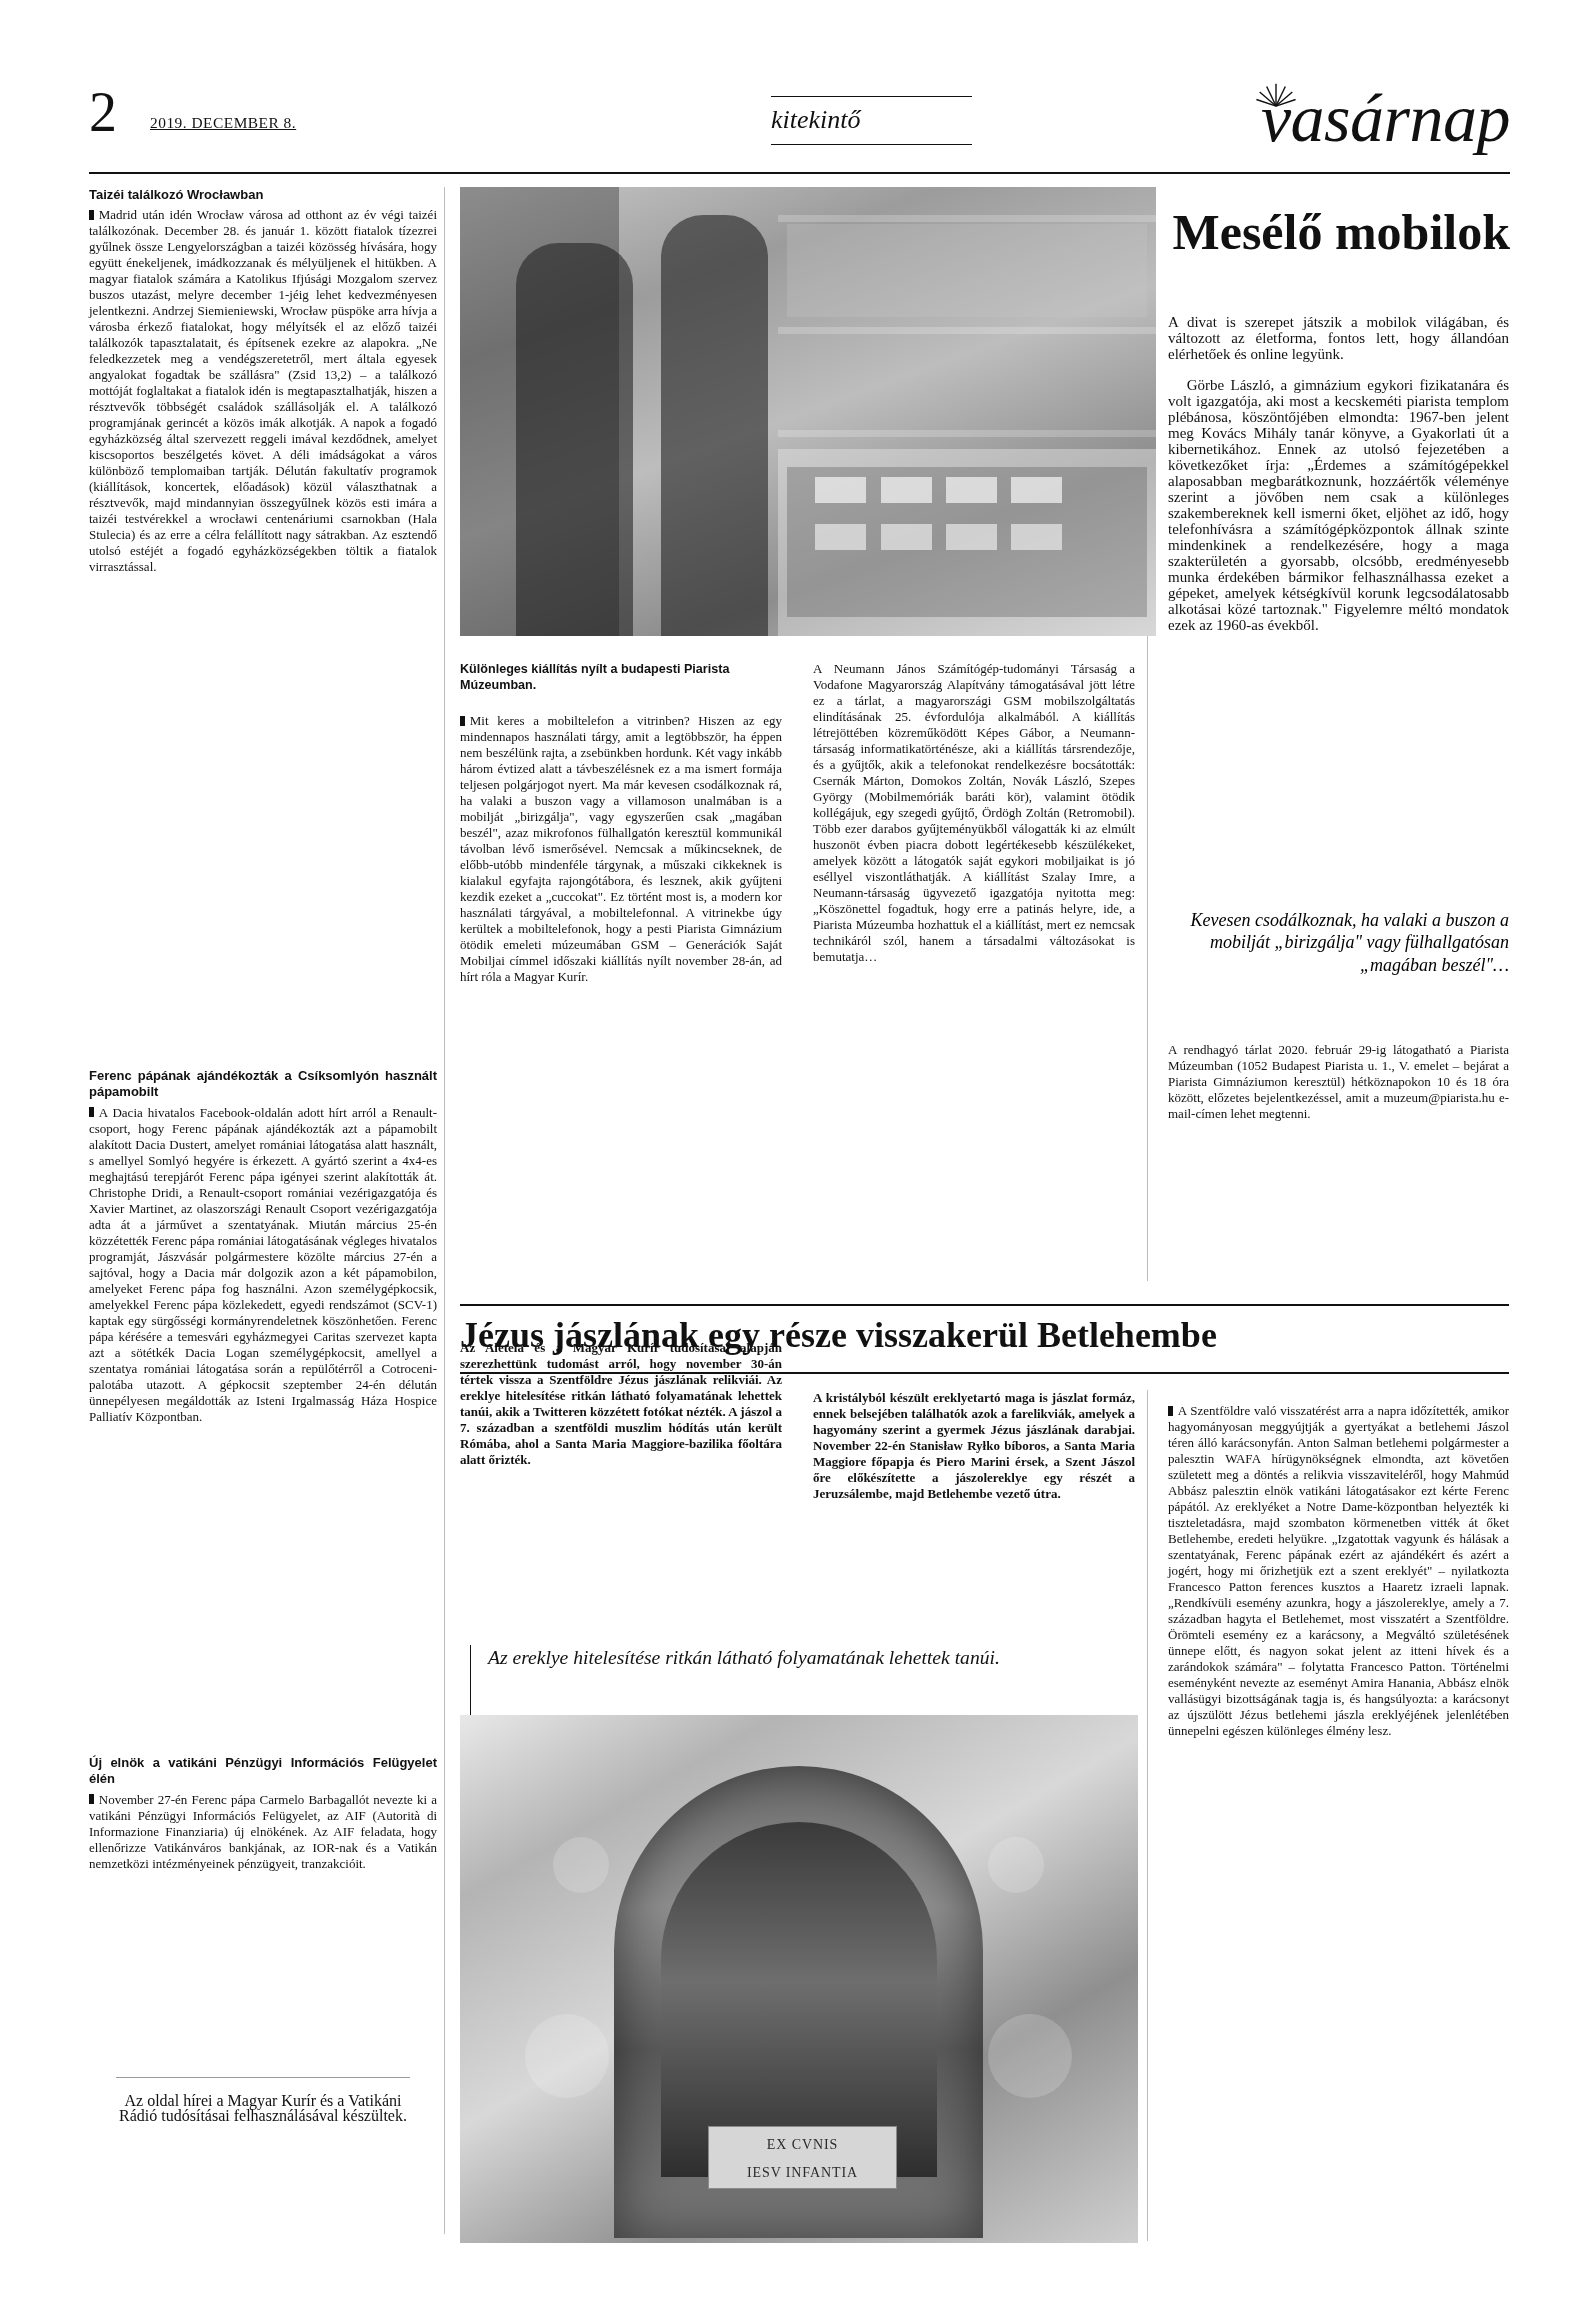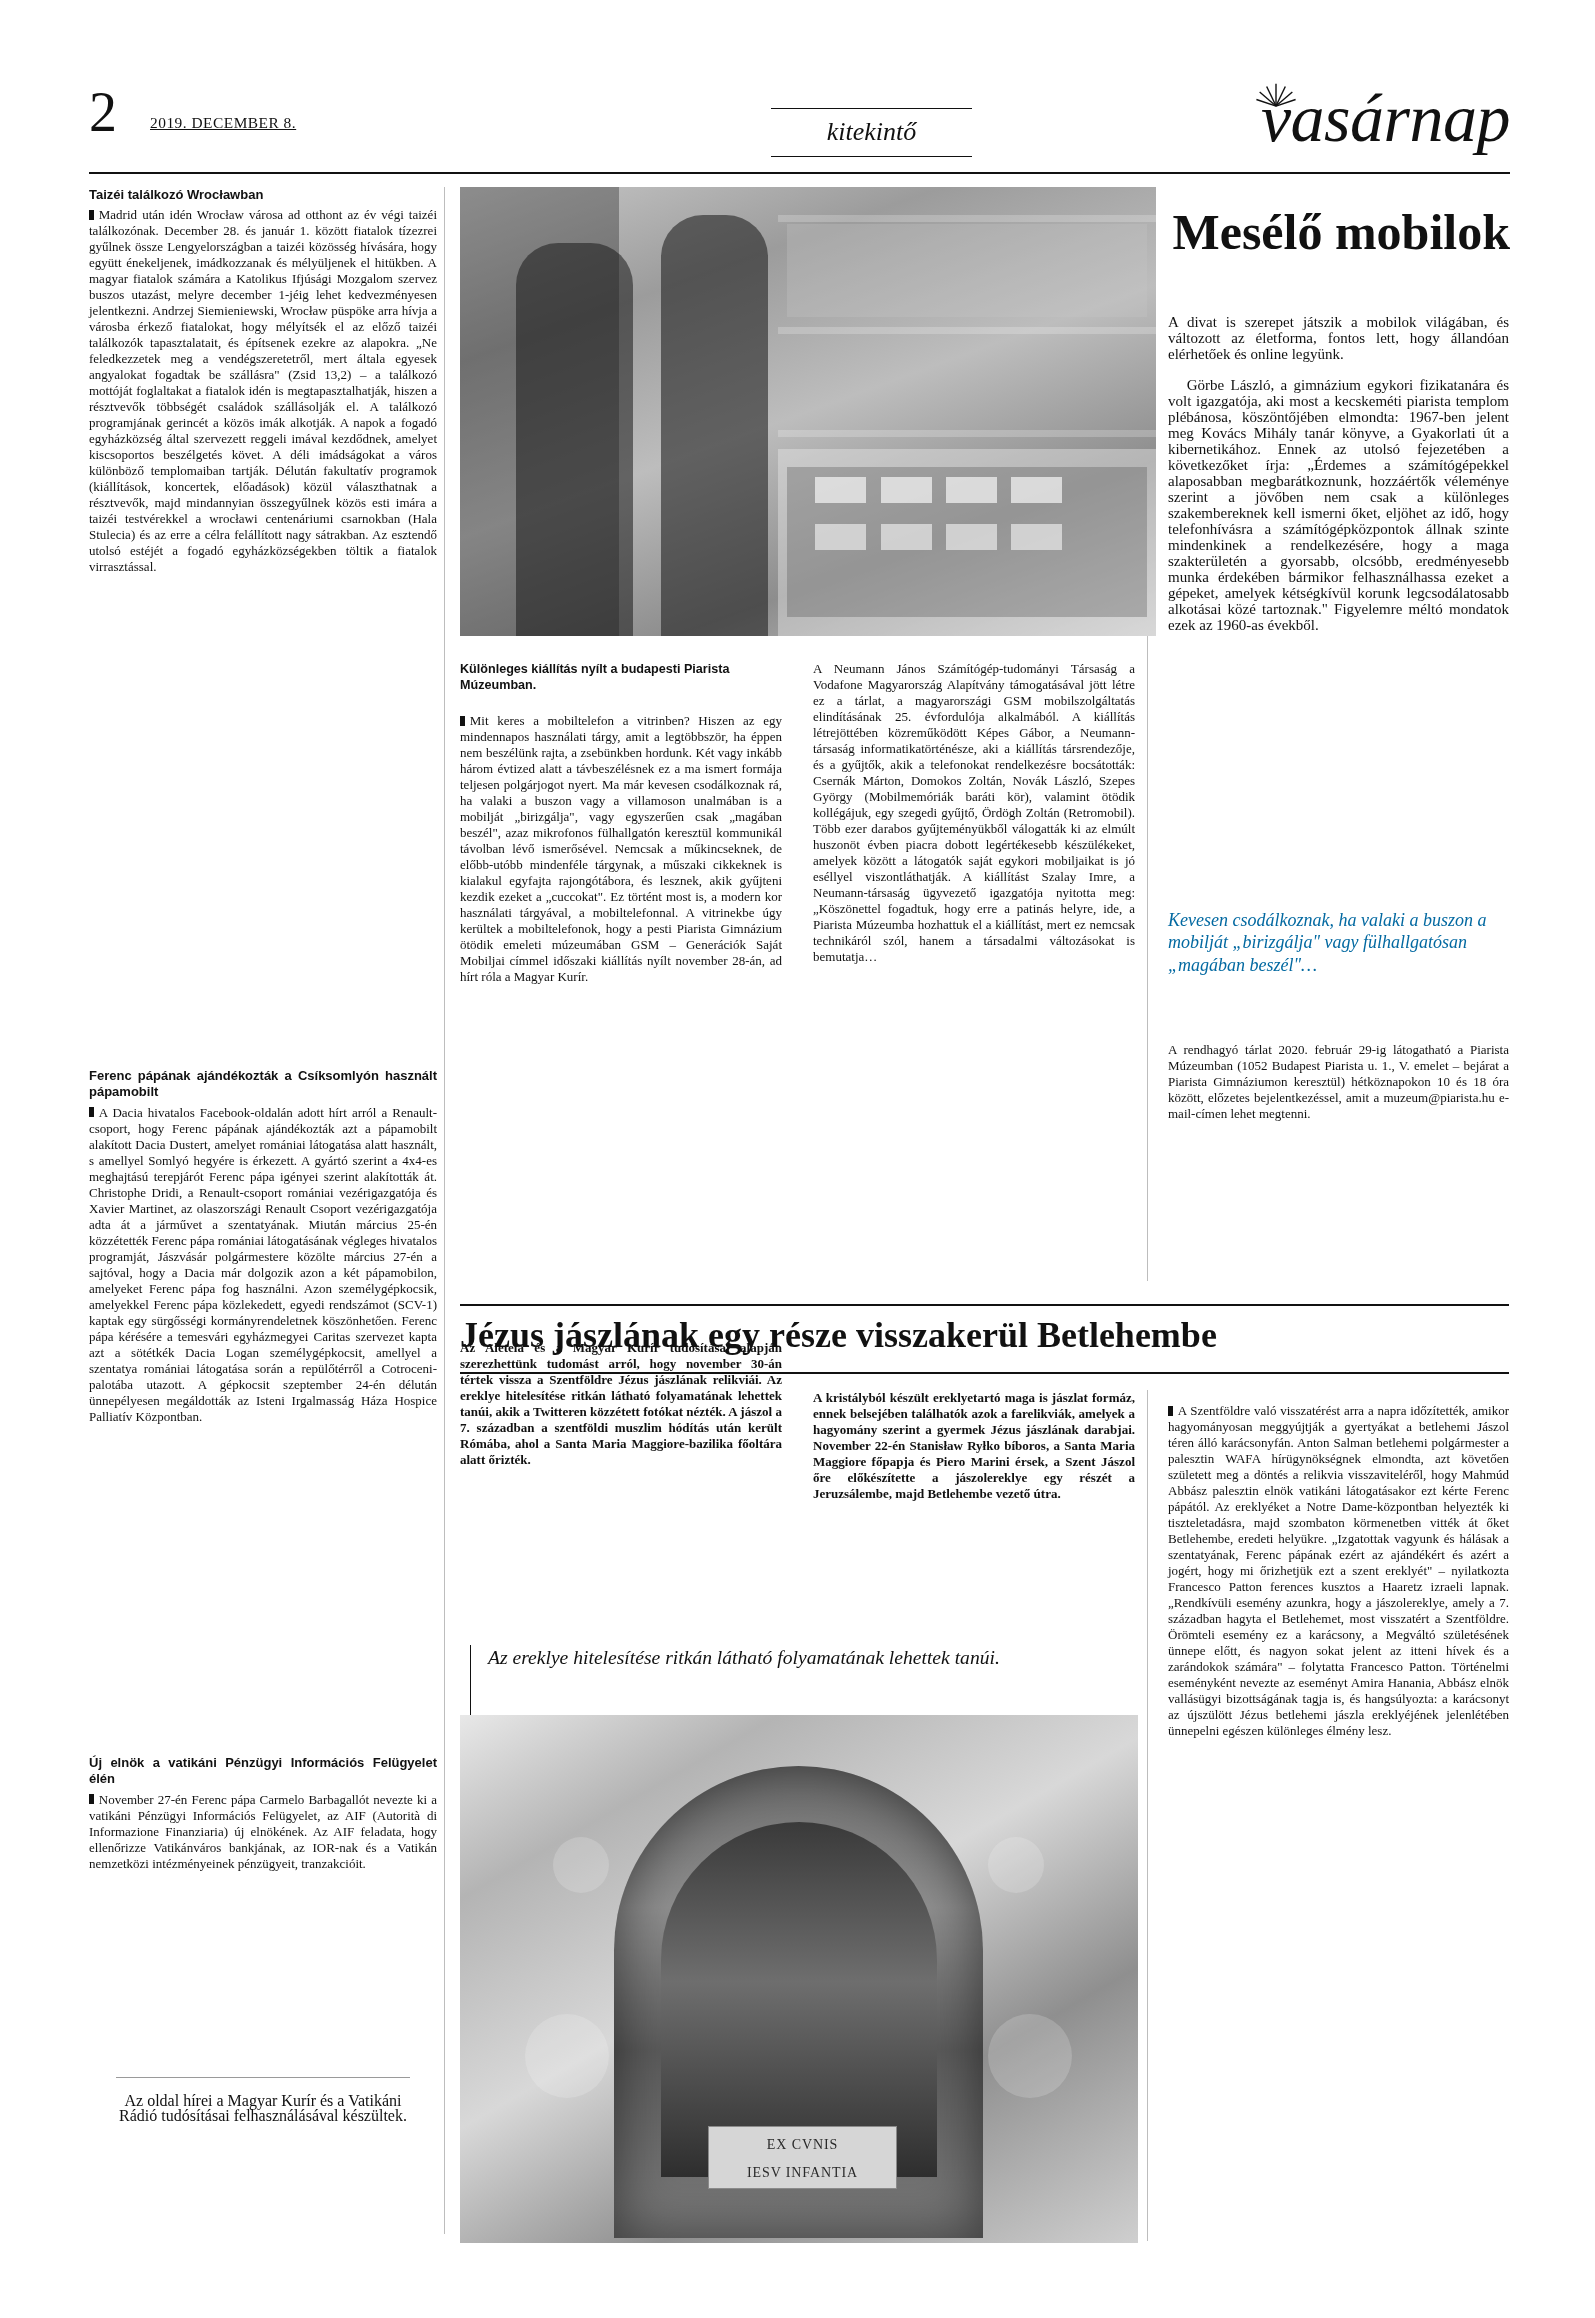--- a/index.html
+++ b/index.html
@@ -41,26 +41,26 @@
     position: absolute;
     left: 61px; top: 44px;
     font-family: "Liberation Serif", serif;
     font-size: 15.4px;
     letter-spacing: 0.5px;
     color: #111;
     text-decoration: underline;
   }
   .section-box {
     position: absolute;
-    left: 682px; top: 38px;
+    left: 682px; top: 26px;
     width: 201px;
     padding: 7.5px 0 9.3px 0;
     border-top: 1.4px solid #111;
     border-bottom: 1.4px solid #111;
-    text-align: center;
+    text-align: left;
   }
   .section-box .section-label {
     font-family: "Liberation Serif", serif;
     font-style: italic;
     font-size: 26px;
     color: #111;
   }
   .brand {
     position: absolute;
     right: 0; top: 14px;
@@ -189,21 +189,22 @@
     text-align: justify;
   }
   .pullquote {
     position: absolute;
     left: 1168px; top: 909px;
     width: 341px;
     font-family: "Liberation Serif", serif;
     font-style: italic;
     font-size: 18px;
     line-height: 22.4px;
-    color: #0369a1;
+    color: #000000;
+    text-align: right;
   }
   .hero-col-tail {
     position: absolute;
     left: 1168px; top: 1042px;
     width: 341px;
     font-family: "Liberation Serif", serif;
     font-size: 13px;
     line-height: 16px;
     text-align: justify;
   }

